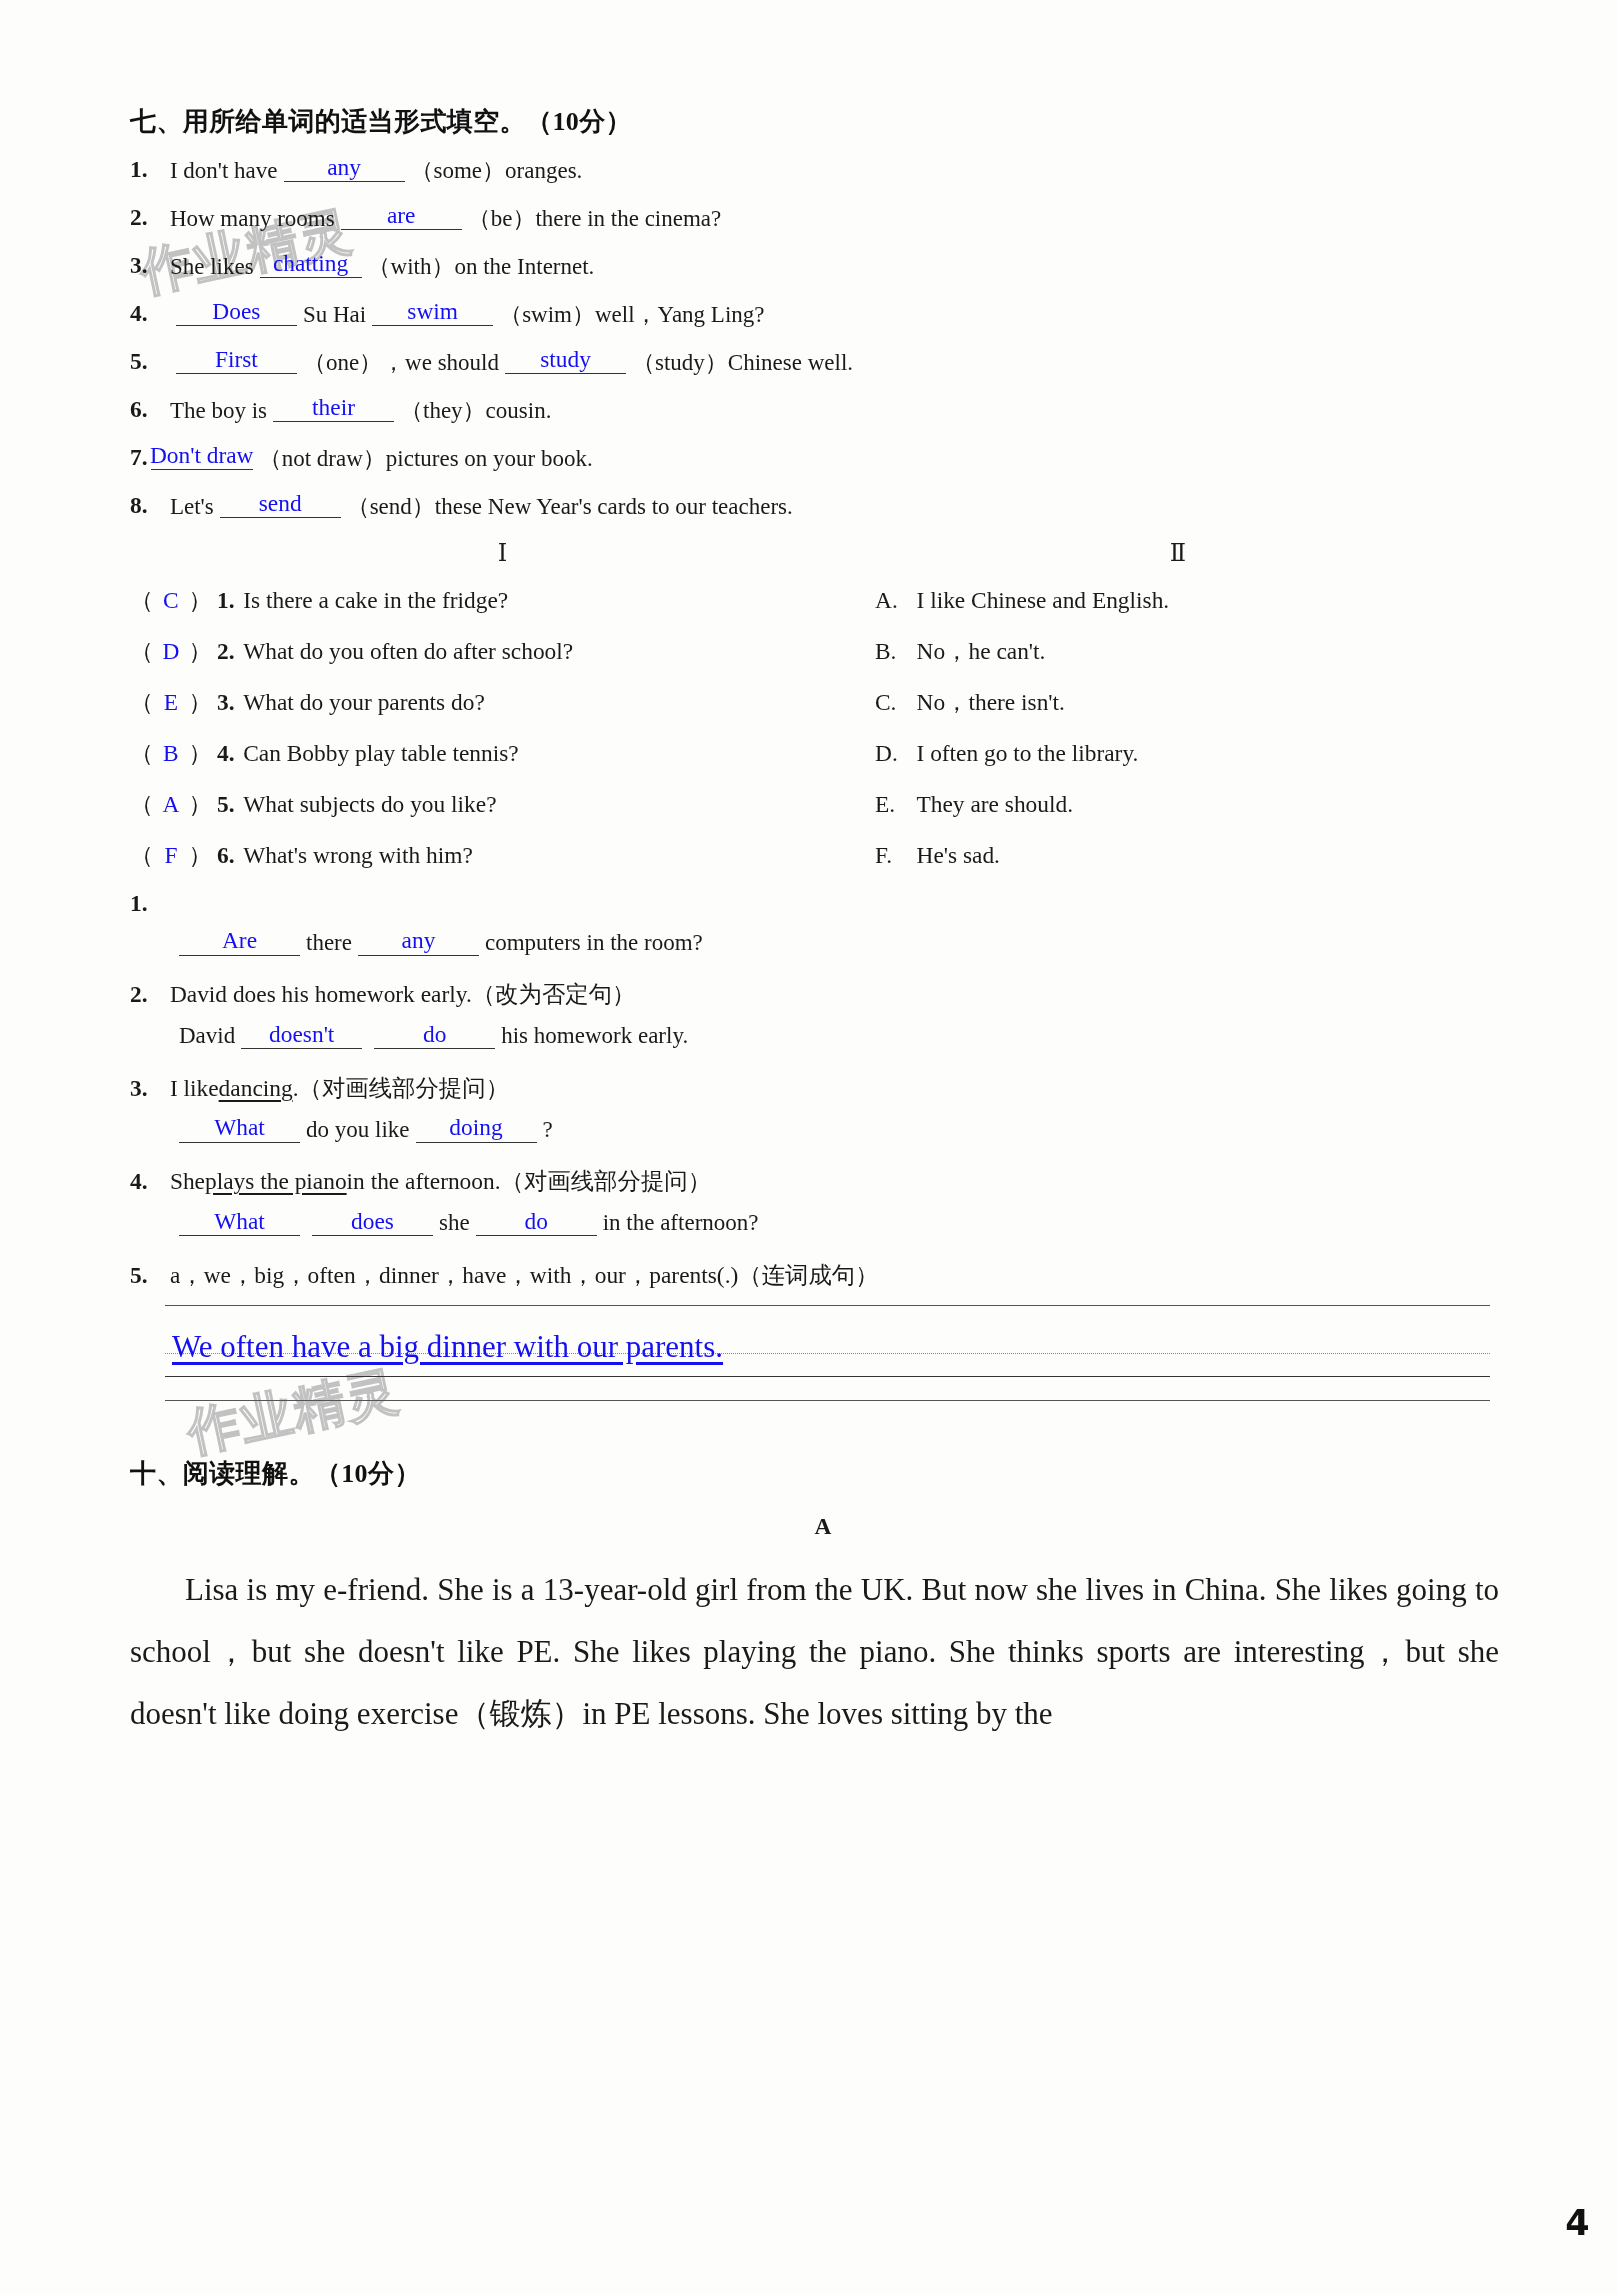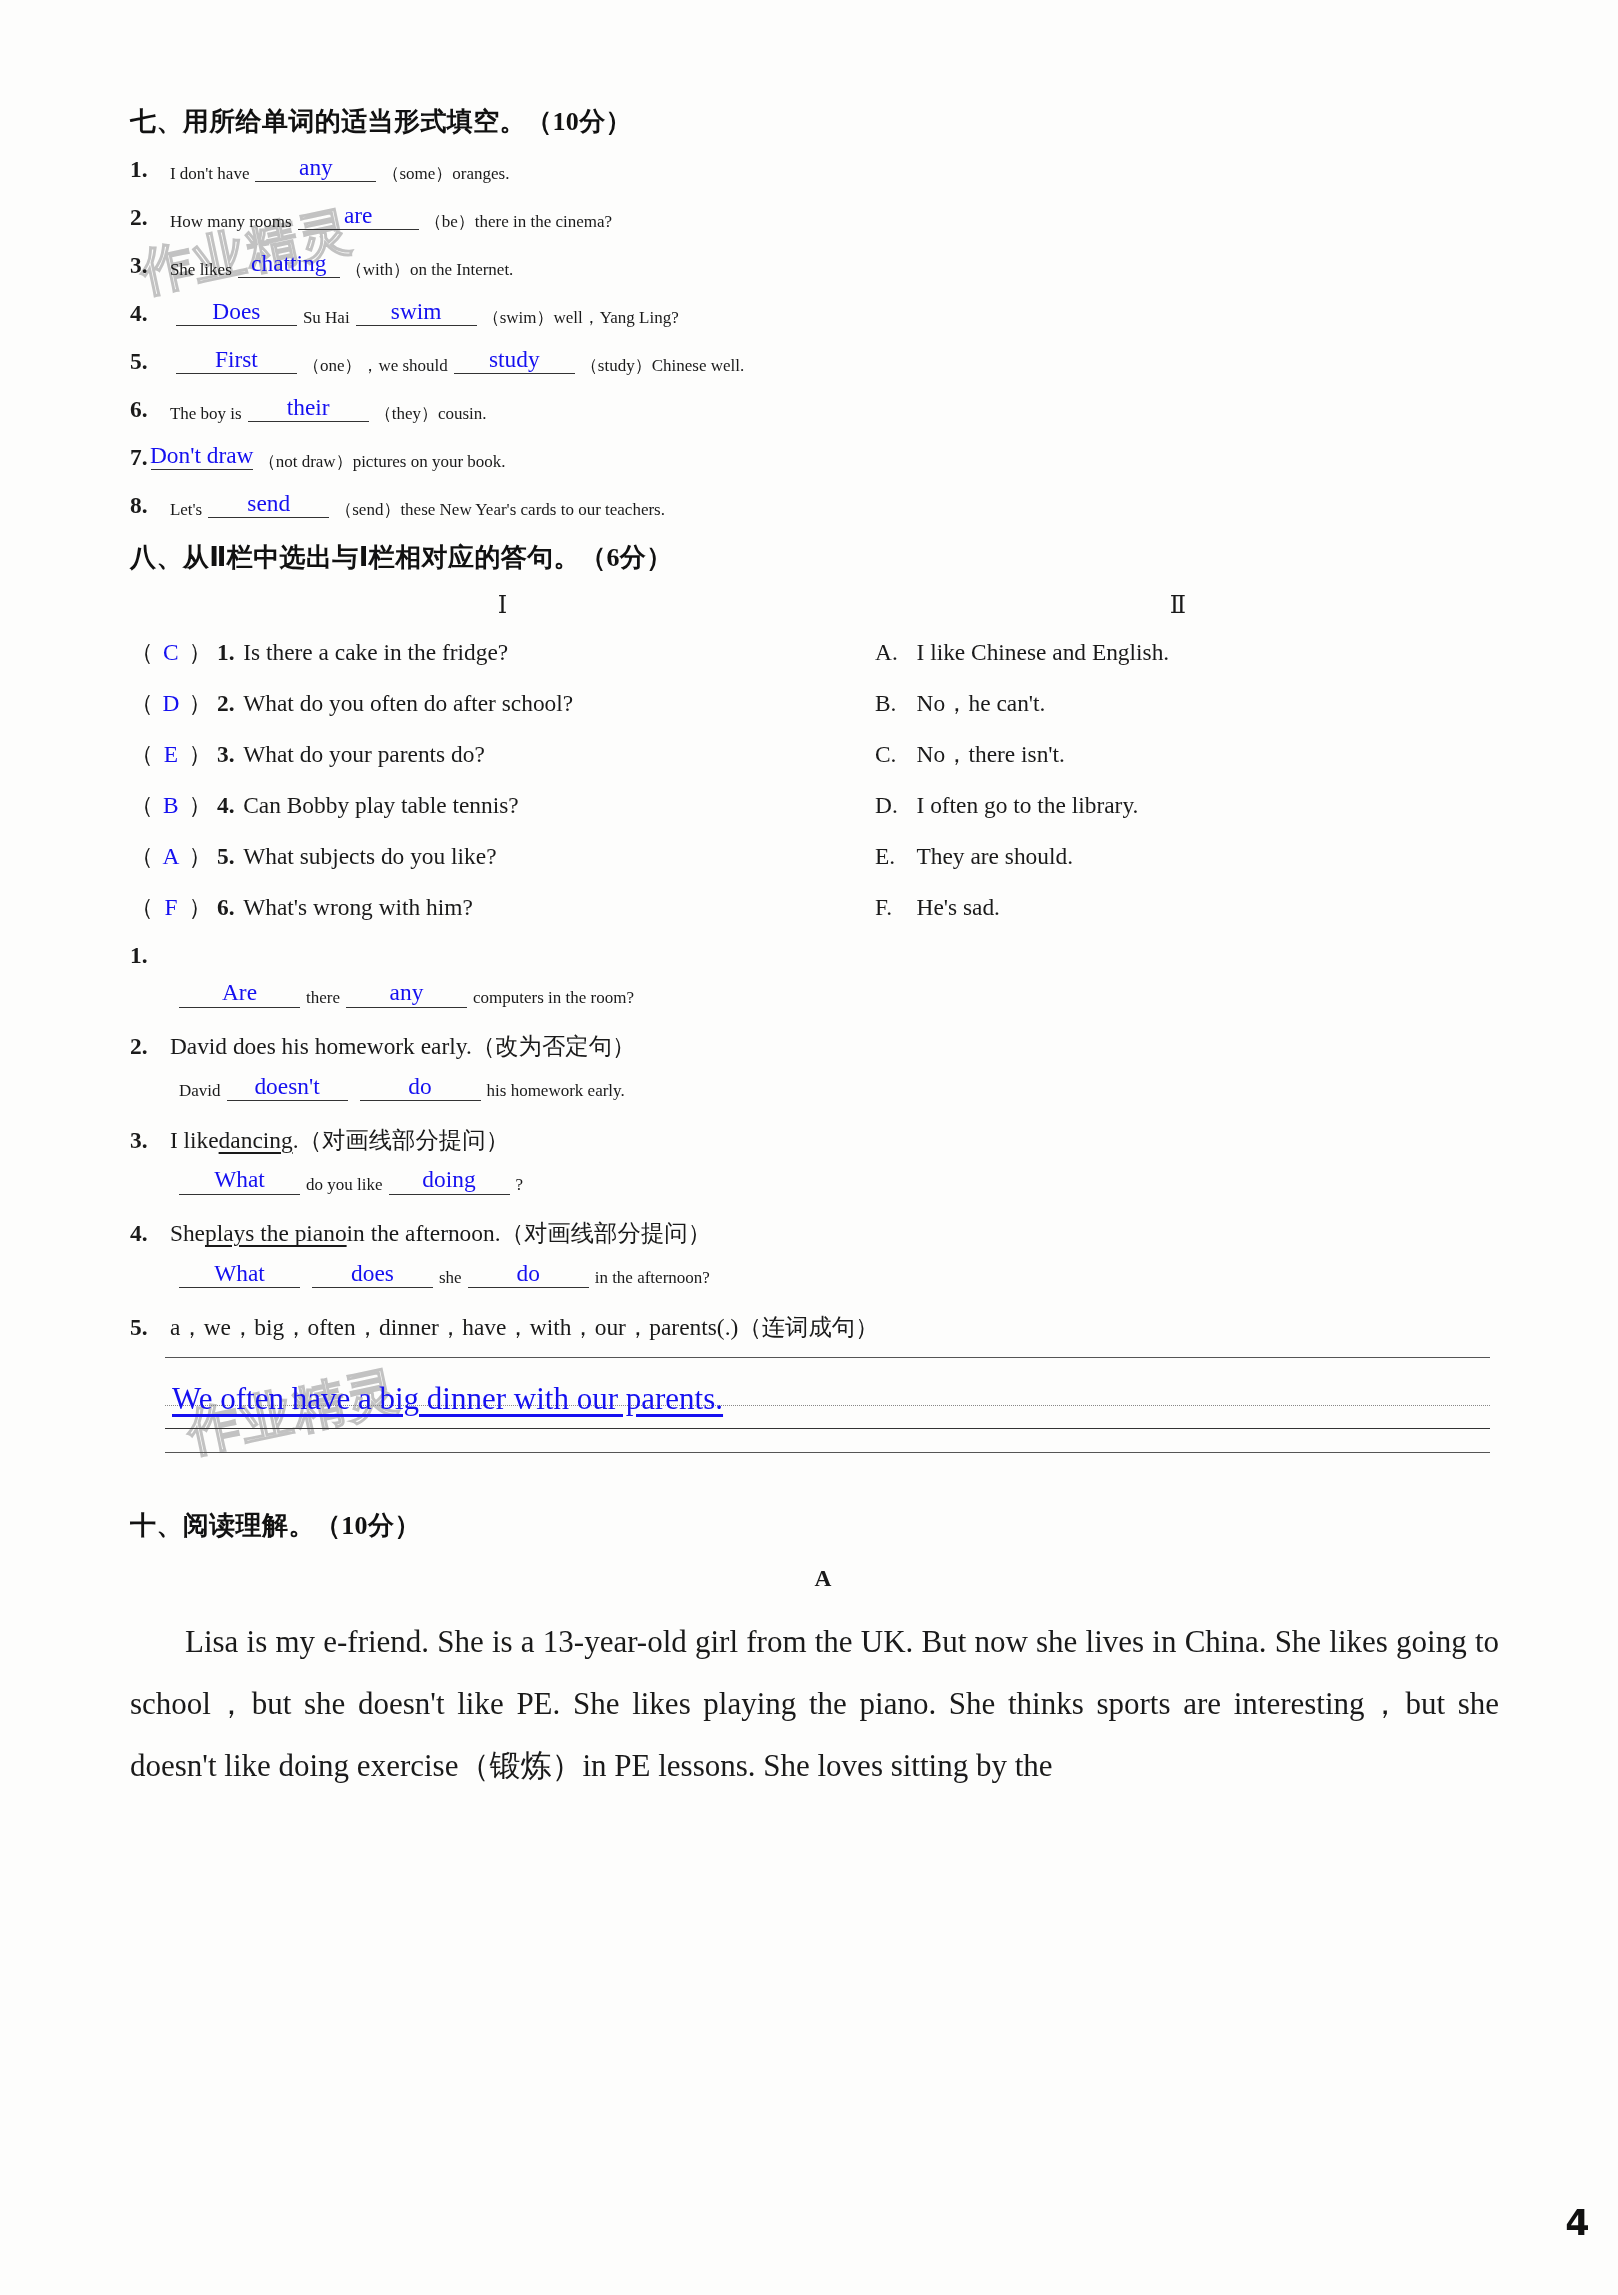--- a/index.html
+++ b/index.html
@@ -51,21 +51,21 @@
     white-space: nowrap;
   }
   .qnum {
     font-weight: bold;
     font-size: 23.4px;
     margin-right: 10.4px;
     min-width: 29.5px;
     text-align: left;
   }
   .qnum.tight { margin-right: 1.7px; min-width: 19px; }
-  .txt { font-size: 17px; }
+  .txt { font-size: 23px; }
 
   
   .blank {
     position: relative;
     display: inline-block;
     border-bottom: 1.7px solid #333;
     height: 26px;
     margin: 0 6px;
     vertical-align: bottom;
   }
@@ -298,23 +298,20 @@
 
     <div class="q">
       <span class="qnum">8.</span>
       <span class="txt">Let's</span>
       <span class="blank b-md">
           <span class="ans">send</span>
         </span>
       <span class="txt">（send）these New Year's cards to our teachers.</span>
     </div>
 
-    <div class="sec-head" style="margin-top:22.5px;">
-      <span>八、从Ⅱ栏中选出与Ⅰ栏相对应的答句。</span><span class="pts">（6分）</span>
-    </div>
 
     <div class="match-wrap">
       <div class="colhead">
         <div class="c1">Ⅰ</div>
         <div class="c2">Ⅱ</div>
       </div>
 
       <div class="match-row">
         <div class="m-left">
           <span class="paren">（</span>

